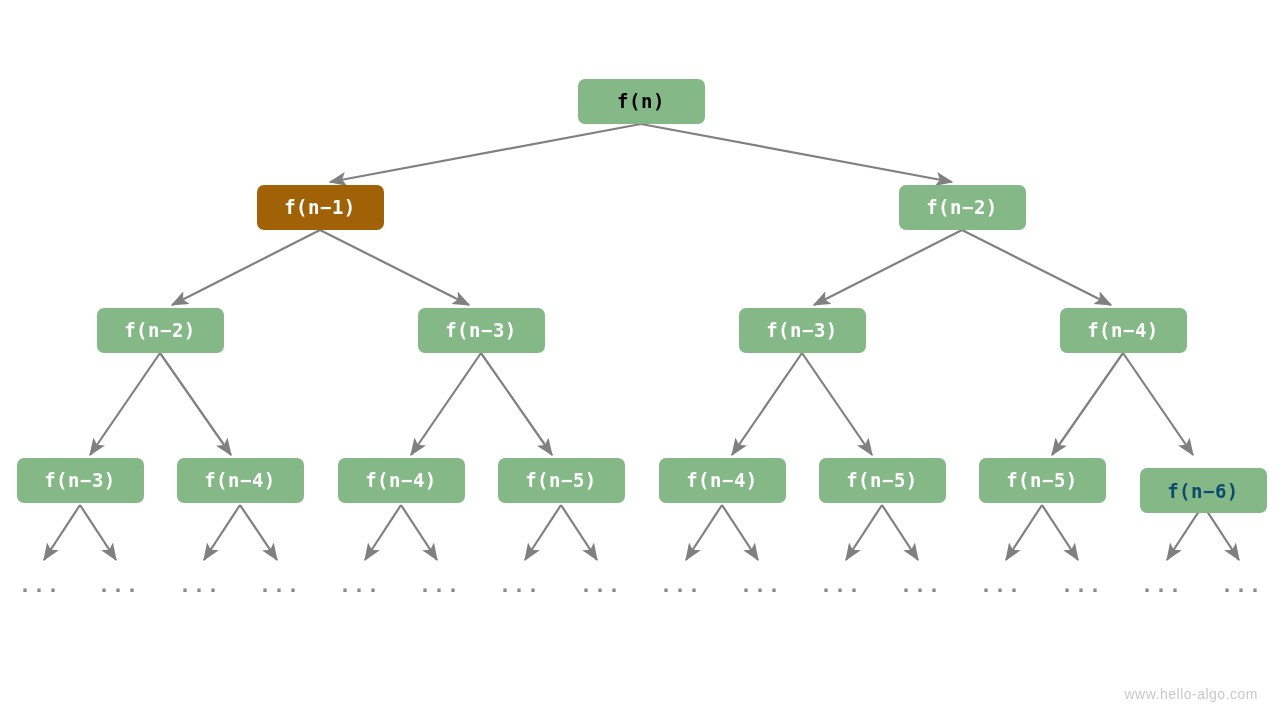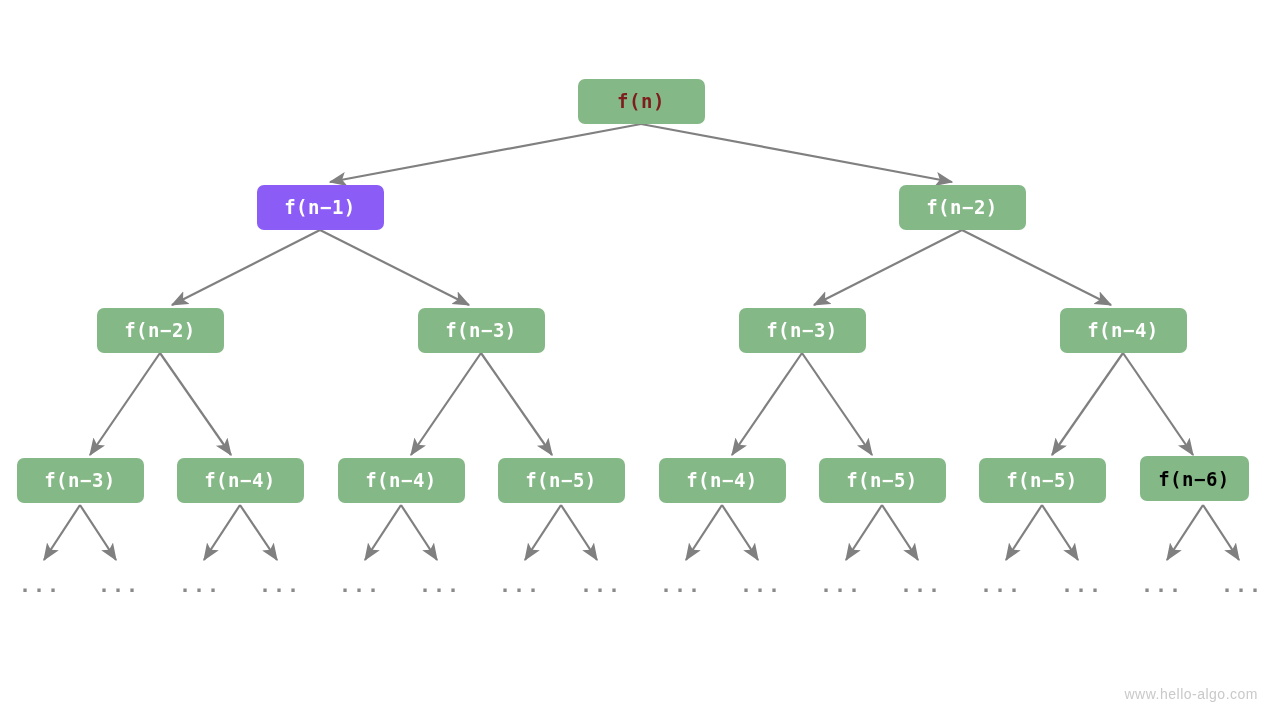--- a/index.html
+++ b/index.html
@@ -101,35 +101,35 @@
         <line x1="882" y1="505" x2="846" y2="560" stroke="#808080" stroke-width="2.2" marker-end="url(#arrowhead)"></line>
         <line x1="882" y1="505" x2="918" y2="560" stroke="#808080" stroke-width="2.2" marker-end="url(#arrowhead)"></line>
         <line x1="1042" y1="505" x2="1006" y2="560" stroke="#808080" stroke-width="2.2" marker-end="url(#arrowhead)"></line>
         <line x1="1042" y1="505" x2="1078" y2="560" stroke="#808080" stroke-width="2.2" marker-end="url(#arrowhead)"></line>
         <line x1="1203" y1="505" x2="1167" y2="560" stroke="#808080" stroke-width="2.2" marker-end="url(#arrowhead)"></line>
         <line x1="1203" y1="505" x2="1239" y2="560" stroke="#808080" stroke-width="2.2" marker-end="url(#arrowhead)"></line>
       </g>
   </svg>
 
   <div id="node-layer">
-      <div class="node" style="left: 577.5px; top: 78.5px; width: 127px; height: 45px; background: rgb(133, 184, 135); color: #7f1d1d;">f(n)</div>
-      <div class="node" style="left: 256.5px; top: 184.5px; width: 127px; height: 45px; background: #8b5cf6; color: rgb(255, 255, 255);">f(n−1)</div>
+      <div class="node" style="left: 577.5px; top: 78.5px; width: 127px; height: 45px; background: rgb(133, 184, 135); color: #000000;">f(n)</div>
+      <div class="node" style="left: 256.5px; top: 184.5px; width: 127px; height: 45px; background: #a16207; color: rgb(255, 255, 255);">f(n−1)</div>
       <div class="node" style="left: 898.5px; top: 184.5px; width: 127px; height: 45px; background: rgb(133, 184, 135); color: rgb(255, 255, 255);">f(n−2)</div>
       <div class="node" style="left: 96.5px; top: 307.5px; width: 127px; height: 45px; background: rgb(133, 184, 135); color: rgb(255, 255, 255);">f(n−2)</div>
       <div class="node" style="left: 417.5px; top: 307.5px; width: 127px; height: 45px; background: rgb(133, 184, 135); color: rgb(255, 255, 255);">f(n−3)</div>
       <div class="node" style="left: 738.5px; top: 307.5px; width: 127px; height: 45px; background: rgb(133, 184, 135); color: rgb(255, 255, 255);">f(n−3)</div>
       <div class="node" style="left: 1059.5px; top: 307.5px; width: 127px; height: 45px; background: rgb(133, 184, 135); color: rgb(255, 255, 255);">f(n−4)</div>
       <div class="node" style="left: 16.5px; top: 457.5px; width: 127px; height: 45px; background: rgb(133, 184, 135); color: rgb(255, 255, 255);">f(n−3)</div>
       <div class="node" style="left: 176.5px; top: 457.5px; width: 127px; height: 45px; background: rgb(133, 184, 135); color: rgb(255, 255, 255);">f(n−4)</div>
       <div class="node" style="left: 337.5px; top: 457.5px; width: 127px; height: 45px; background: rgb(133, 184, 135); color: rgb(255, 255, 255);">f(n−4)</div>
       <div class="node" style="left: 497.5px; top: 457.5px; width: 127px; height: 45px; background: rgb(133, 184, 135); color: rgb(255, 255, 255);">f(n−5)</div>
       <div class="node" style="left: 658.5px; top: 457.5px; width: 127px; height: 45px; background: rgb(133, 184, 135); color: rgb(255, 255, 255);">f(n−4)</div>
       <div class="node" style="left: 818.5px; top: 457.5px; width: 127px; height: 45px; background: rgb(133, 184, 135); color: rgb(255, 255, 255);">f(n−5)</div>
       <div class="node" style="left: 978.5px; top: 457.5px; width: 127px; height: 45px; background: rgb(133, 184, 135); color: rgb(255, 255, 255);">f(n−5)</div>
-      <div class="node" style="left: 1139.5px; top: 456px; width: 109px; height: 45px; background: rgb(133, 184, 135); color: #000000;">f(n−6)</div>
+      <div class="node" style="left: 1139.5px; top: 468px; width: 127px; height: 45px; background: rgb(133, 184, 135); color: #0c4a6e;">f(n−6)</div>
     </div>
 
   <div id="ellipsis-layer">
       <div class="ellipsis" style="left: 20px; top: 573px; width: 40px; height: 24px; color: rgb(138, 138, 138);">...</div>
       <div class="ellipsis" style="left: 99px; top: 573px; width: 40px; height: 24px; color: rgb(138, 138, 138);">...</div>
       <div class="ellipsis" style="left: 180px; top: 573px; width: 40px; height: 24px; color: rgb(138, 138, 138);">...</div>
       <div class="ellipsis" style="left: 260px; top: 573px; width: 40px; height: 24px; color: rgb(138, 138, 138);">...</div>
       <div class="ellipsis" style="left: 340px; top: 573px; width: 40px; height: 24px; color: rgb(138, 138, 138);">...</div>
       <div class="ellipsis" style="left: 420px; top: 573px; width: 40px; height: 24px; color: rgb(138, 138, 138);">...</div>
       <div class="ellipsis" style="left: 500px; top: 573px; width: 40px; height: 24px; color: rgb(138, 138, 138);">...</div>

